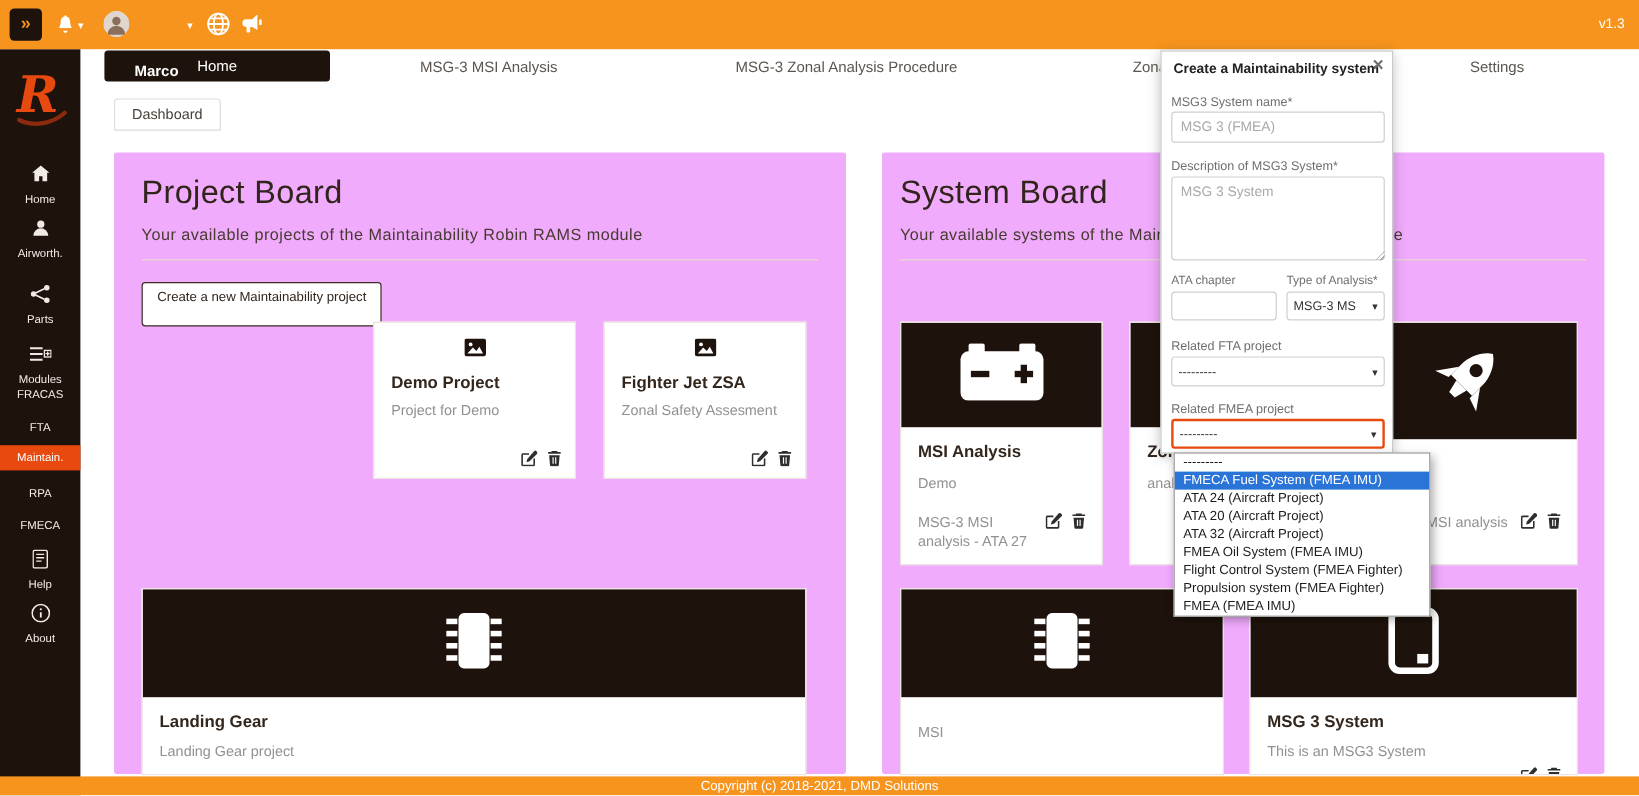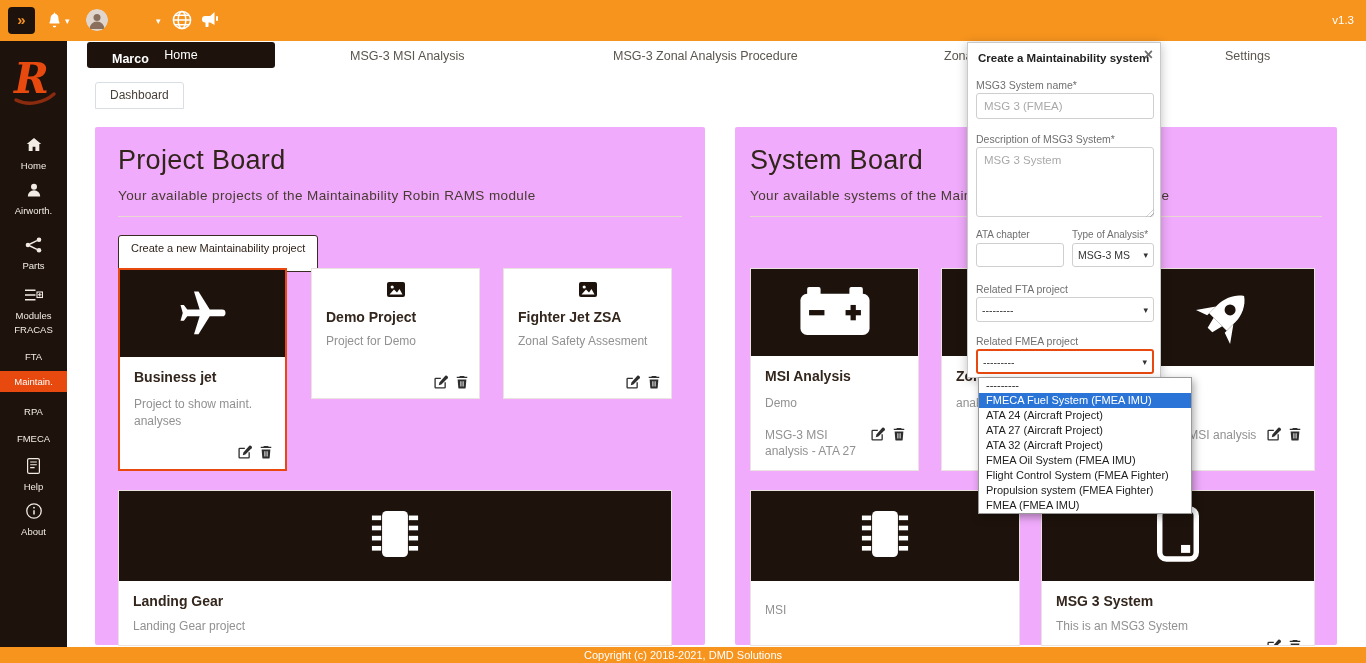--- a/index.html
+++ b/index.html
@@ -247,43 +247,20 @@
   <div class="nav-item" style="left:944px">Zona</div>
   <div class="nav-item" style="left:1225px">Settings</div>
   <div class="dash-tab">Dashboard</div>
 
   <div class="panel project">
     <div class="p-title" style="left:23px">Project Board</div>
     <div class="p-sub" style="left:23px">Your available projects of the Maintainability Robin RAMS module</div>
     <div class="p-div" style="left:23px;right:23px"></div>
     <div class="p-btn" style="left:23px">Create a new Maintainability project</div>
 
-    <div class="card selected" style="left:23px;top:141px;width:169px;height:203px">
-      <div class="card-hd hd87">
-          <span style="transform:rotate(90deg);display:block;height:54px"><svg width="54" height="54">
-              <use href="#i-plane"></use>
-            </svg></span>
-        </div>
-      <div class="card-bd">
-          <div class="c-title">Business jet</div>
-      <div class="c-desc" style="max-width:132px">Project to show maint. analyses</div>
-        </div>
-      <div class="actions">
-          <span class="act">
-            <svg class="ic14">
-              <use href="#i-edit"></use>
-            </svg>
-          </span>
-          <span class="act">
-            <svg class="ic14">
-              <use href="#i-trash"></use>
-            </svg>
-          </span>
-        </div>
-    </div>
 
     <div class="card" style="left:216px;top:141px;width:169px;height:131px">
       <div class="img-ph"><svg width="18" height="15">
             <use href="#i-img"></use>
           </svg></div>
       <div class="card-bd" style="padding-top:8px">
           <div class="c-title">Demo Project</div>
       <div class="c-desc" style="margin-top:8px">Project for Demo</div>
         </div>
       <div class="actions" style="right:10px;bottom:9px">
@@ -459,21 +436,21 @@
     <div class="m-select focus" style="top:306px;left:8px;width:178px;height:25px">
         <span>---------</span>
         <span class="caret">▾</span>
       </div>
   </div>
 
   <div class="dropdown">
     <div class="opt">---------</div>
     <div class="opt sel">FMECA Fuel System (FMEA IMU)</div>
     <div class="opt">ATA 24 (Aircraft Project)</div>
-    <div class="opt">ATA 27 (Aircraft Project)</div>
+    <div class="opt">ATA 20 (Aircraft Project)</div>
     <div class="opt">ATA 32 (Aircraft Project)</div>
     <div class="opt">FMEA Oil System (FMEA IMU)</div>
     <div class="opt">Flight Control System (FMEA Fighter)</div>
     <div class="opt">Propulsion system (FMEA Fighter)</div>
     <div class="opt">FMEA (FMEA IMU)</div>
   </div>
 
   <div class="footer">Copyright (c) 2018-2021, DMD Solutions</div>
 
 </div>

